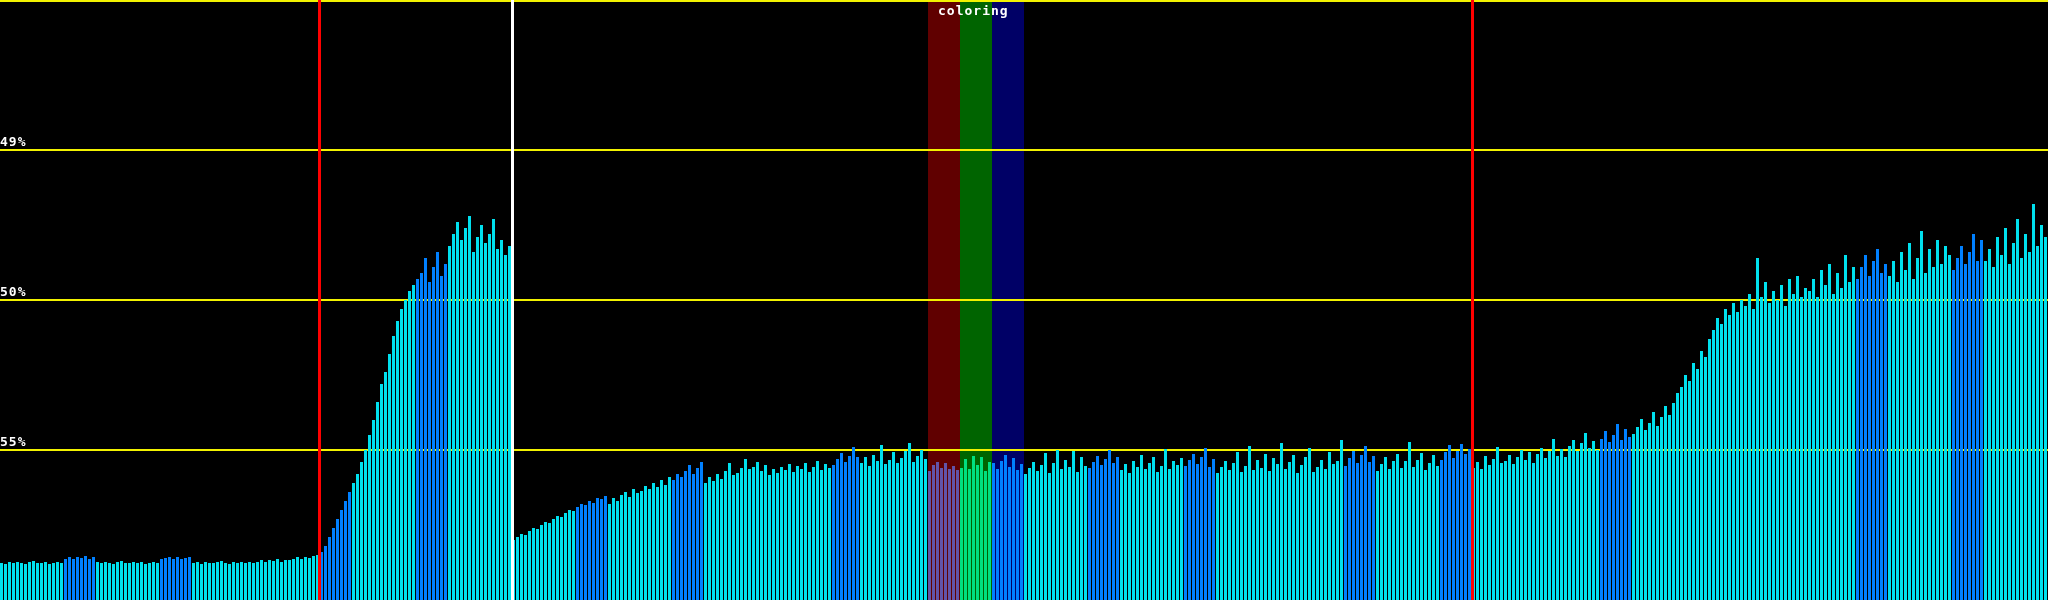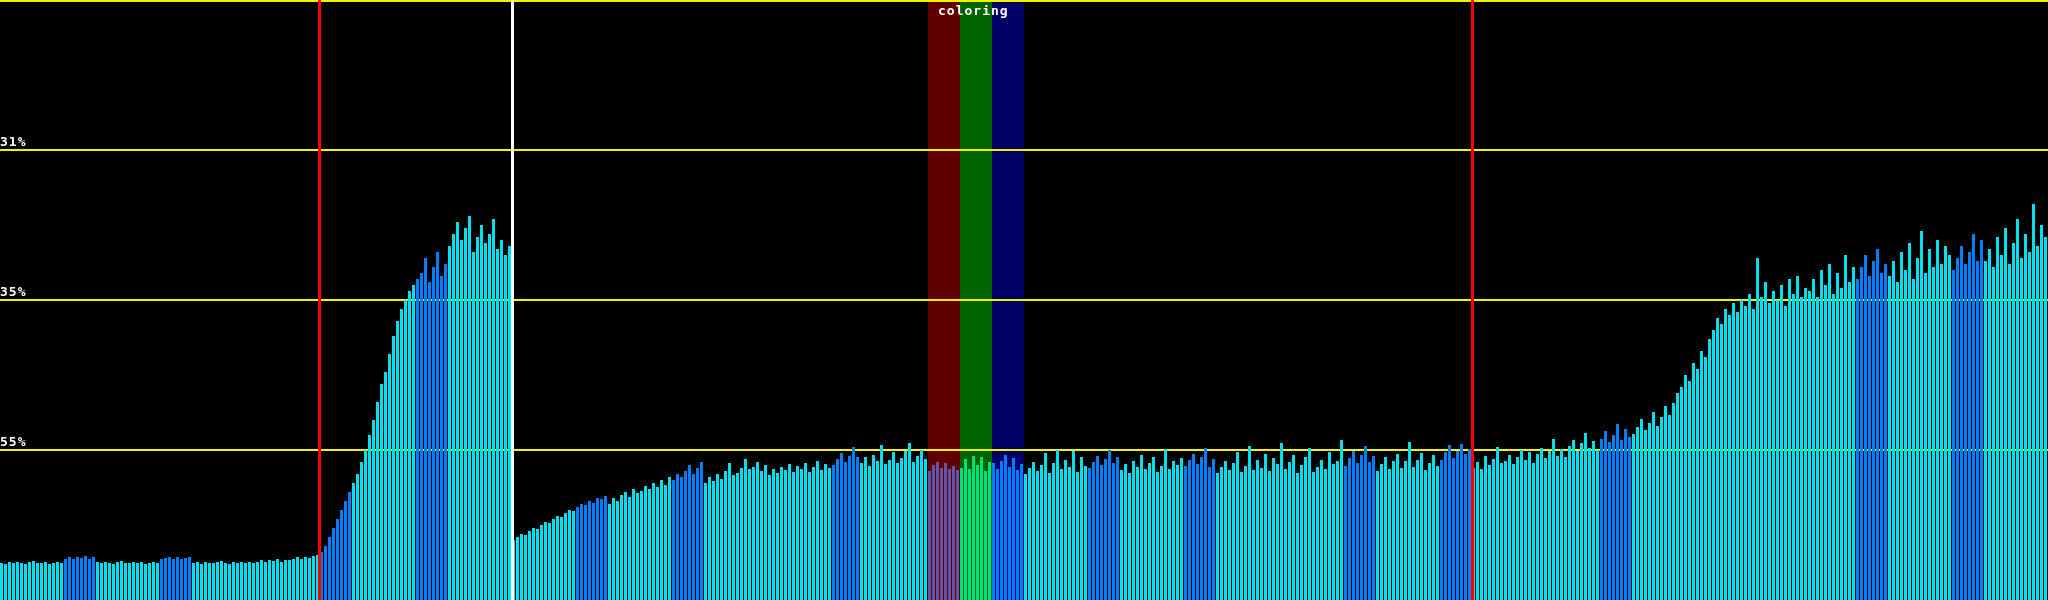--- a/index.html
+++ b/index.html
@@ -541,17 +541,17 @@
       <div class="bar" style="left: 2032px; width: 3px; height: 396px; background: rgb(0, 224, 238);"></div>
       <div class="bar" style="left: 2036px; width: 3px; height: 354px; background: rgb(0, 224, 238);"></div>
       <div class="bar" style="left: 2040px; width: 3px; height: 375px; background: rgb(0, 224, 238);"></div>
       <div class="bar" style="left: 2044px; width: 3px; height: 363px; background: rgb(0, 224, 238);"></div>
     </div>
   <div id="markers">
       <div class="marker" style="left: 318px; background: rgb(255, 0, 0);"></div>
       <div class="marker" style="left: 511px; background: rgb(255, 255, 255);"></div>
       <div class="marker" style="left: 1471px; background: rgb(255, 0, 0);"></div>
     </div>
-  <div class="ylabel" style="top:135px">31%</div>
-  <div class="ylabel" style="top:285px">35%</div>
+  <div class="ylabel" style="top:135px">49%</div>
+  <div class="ylabel" style="top:285px">50%</div>
   <div class="ylabel" style="top:435px">55%</div>
   <div class="coloring-label">coloring</div>
 </div>
 
 </body></html>

